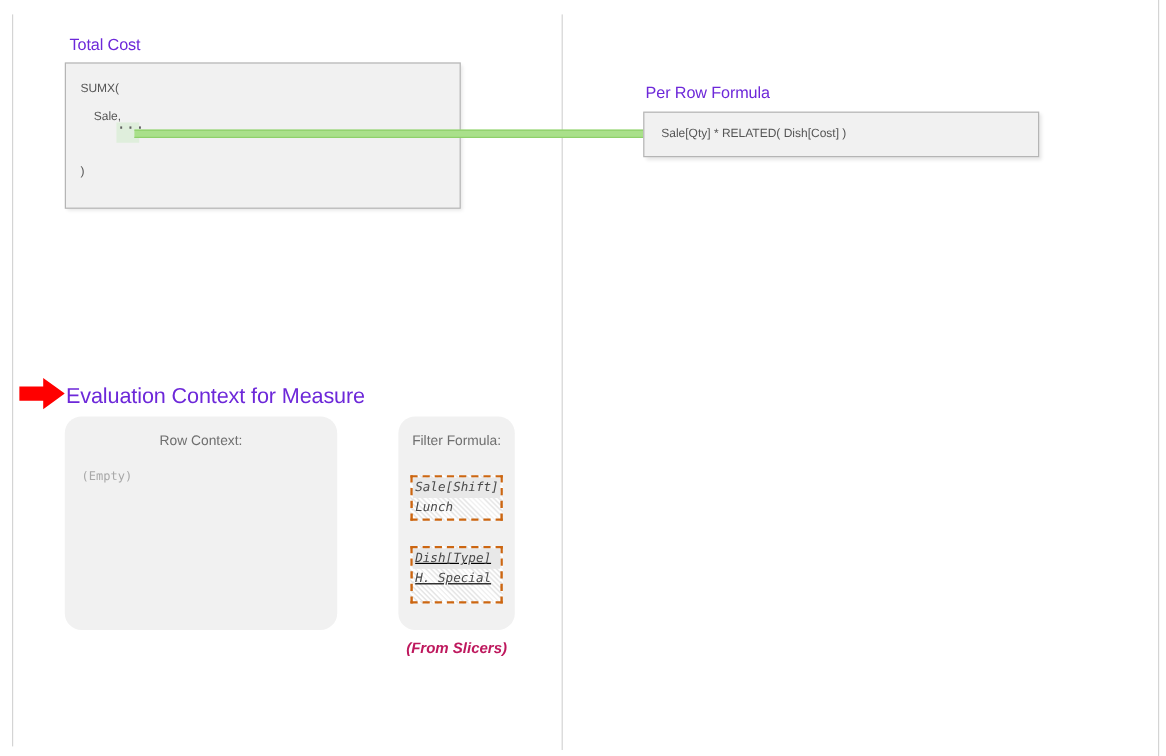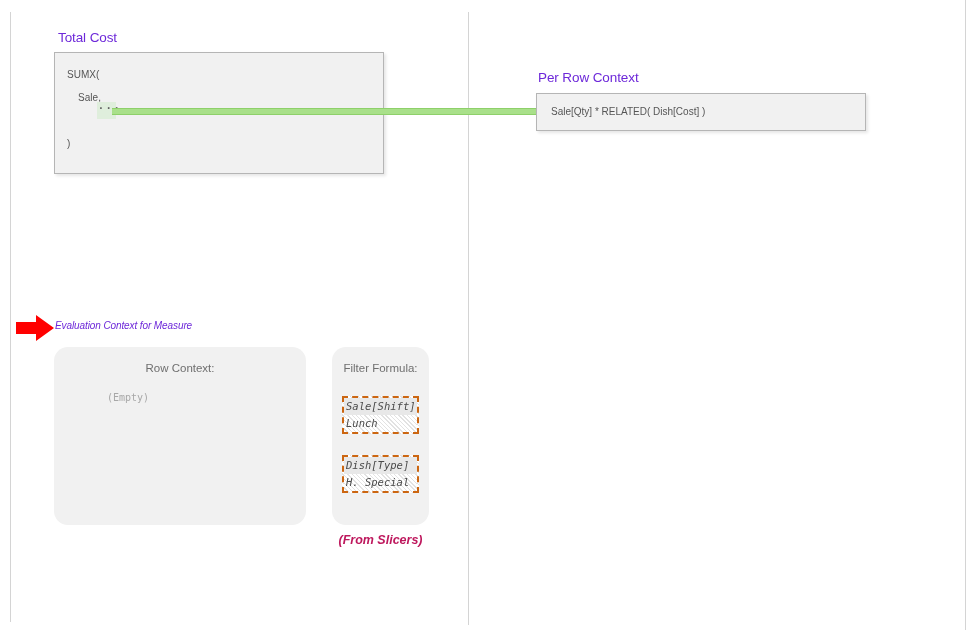--- a/index.html
+++ b/index.html
@@ -36,21 +36,21 @@
   .caption {
     position: absolute;
     font-family: "Liberation Sans", sans-serif;
     font-size: 13.5px;
     color: #6d28d9;
     white-space: nowrap;
     letter-spacing: -0.1px;
   }
   .caption-total-cost { left: 58px;  top: 30px; }
   .caption-per-row    { left: 538px; top: 70px; }
-  .caption-eval       { left: 55px;  top: 320px; font-size: 10px; font-style: italic; }
+  .caption-eval       { left: 55px;  top: 320px; font-size: 18px; }
 
   
   .code-box {
     position: absolute;
     background: #f1f1f1;
     border: 1px solid #b5b5b5;
     box-shadow: 2px 2px 3px rgba(0,0,0,0.10);
     font-family: Liberation Sans, sans-serif;
     font-size: 10px;
     color: #555555;
@@ -102,59 +102,58 @@
   }
 
   
   .ctx-panel {
     position: absolute;
     background: #f1f1f1;
     border-radius: 14px;
   }
   .panel-row-context {
     left: 54px; top: 347px;
-    width: 252px; height: 178px;
+    width: 227px; height: 178px;
   }
   .panel-filter-context {
     left: 332px; top: 347px;
     width: 97px; height: 178px;
   }
   .ctx-title {
     position: absolute;
     width: 100%;
     text-align: center;
     top: 15px;
     font-family: "Liberation Sans", sans-serif;
     font-size: 11.5px;
     color: #6f6f6f;
   }
   .ctx-empty {
     position: absolute;
     left: 14px; top: 45px;
     font-family: "DejaVu Sans Mono", monospace;
     font-size: 10px;
     color: #a8a8a8;
-    margin-left: 39px;
   }
 
   
   .filter-chip {
     position: absolute;
     left: 10px;
     width: 77px;
     border: 2px dashed #cc6611;
     box-sizing: border-box;
     background-image: repeating-linear-gradient(
         45deg,
         #ffffff 0px, #ffffff 2px,
         #e2e2e2 2px, #e2e2e2 3px);
     background-color: #fbfbfb;
   }
   .chip-1 { top: 49px; height: 38px; }
-  .chip-2 { top: 108px; height: 38px; }
+  .chip-2 { top: 108px; height: 48px; text-decoration: underline; }
 
   .chip-head {
     height: 17px;
     line-height: 17px;
     background: #e8e8e8;
     font-family: "DejaVu Sans Mono", monospace;
     font-style: italic;
     font-size: 10.5px;
     color: #4a4a4a;
     padding-left: 2px;
@@ -197,21 +196,21 @@
 
   <div class="code-box box-total-cost"><span>SUMX(</span>
 <span>    Sale,</span>
 
 <span>)</span></div>
 
   <div class="placeholder-chip">···</div>
 
   <div class="connector"></div>
 
-  <div class="caption caption-per-row">Per Row Context</div>
+  <div class="caption caption-per-row">Per Row Formula</div>
 
   <div class="code-box box-per-row">Sale[Qty] * RELATED( Dish[Cost] )</div>
 
   <svg class="red-arrow" viewBox="0 0 38 28">
     <polygon points="0,8 20,8 20,1 38,14 20,27 20,20 0,20" fill="#ff0000"></polygon>
   </svg>
 
   <div class="caption caption-eval">Evaluation Context for Measure</div>
 
   <div class="ctx-panel panel-row-context">

